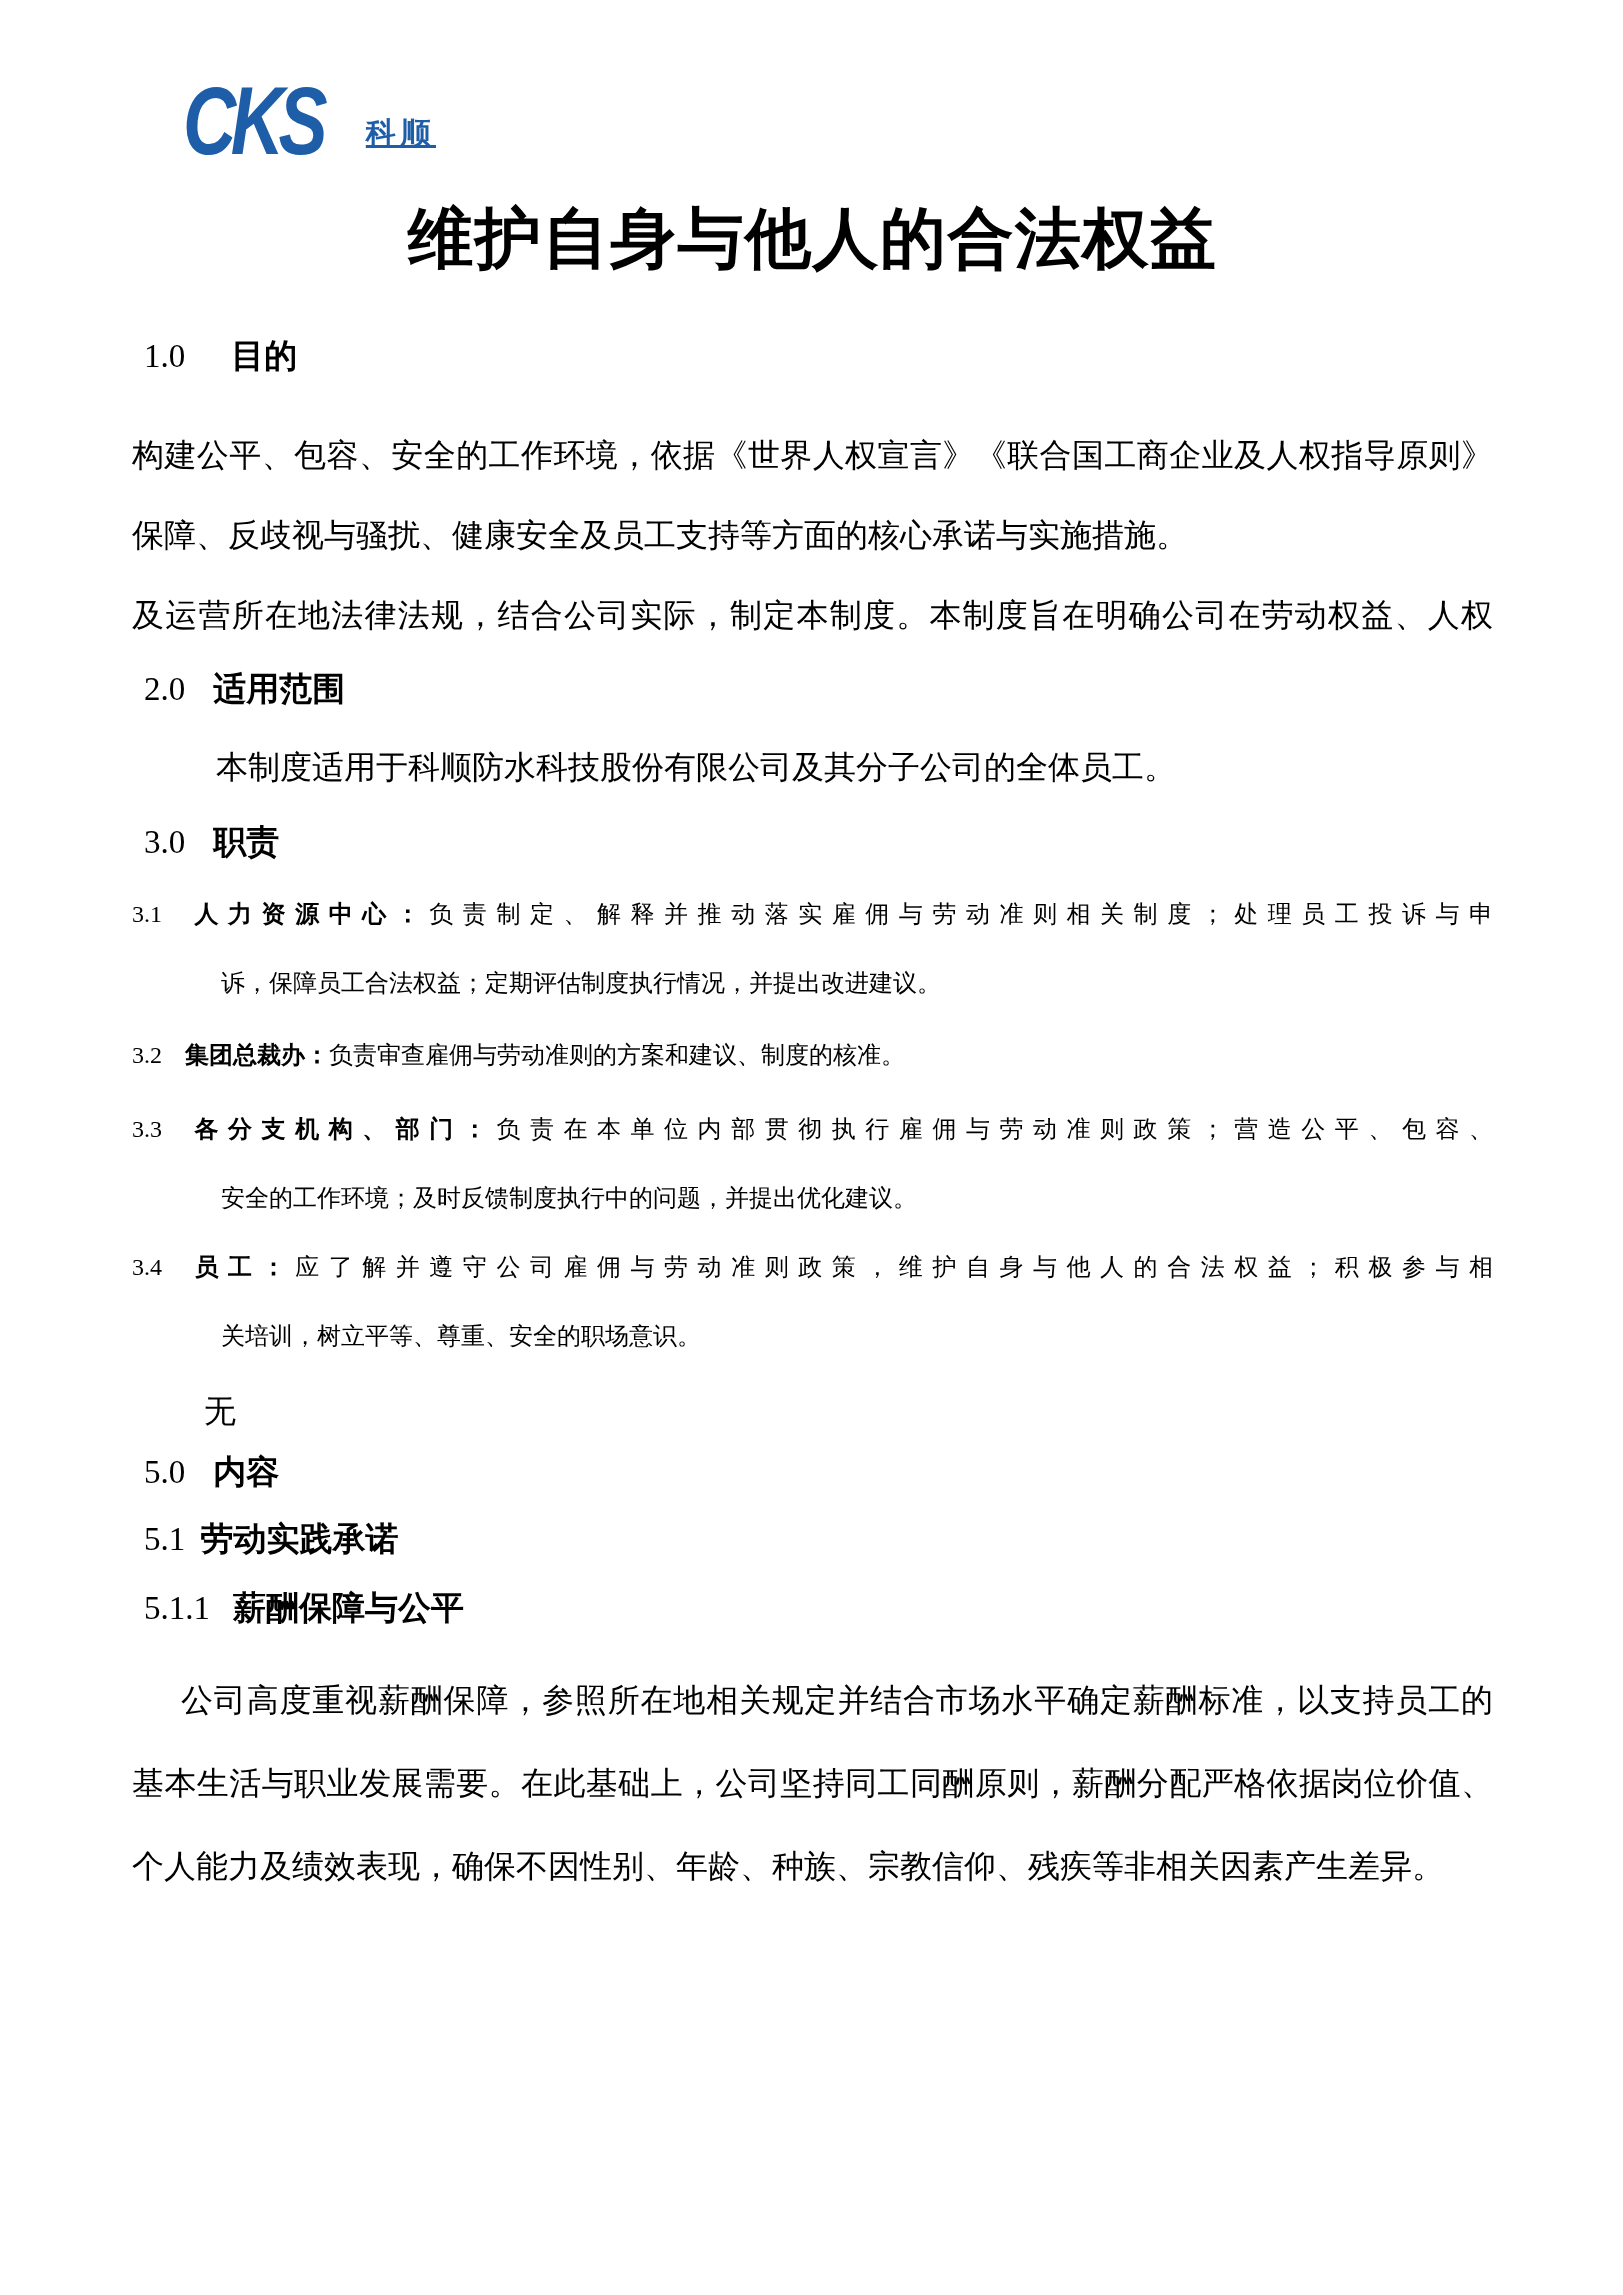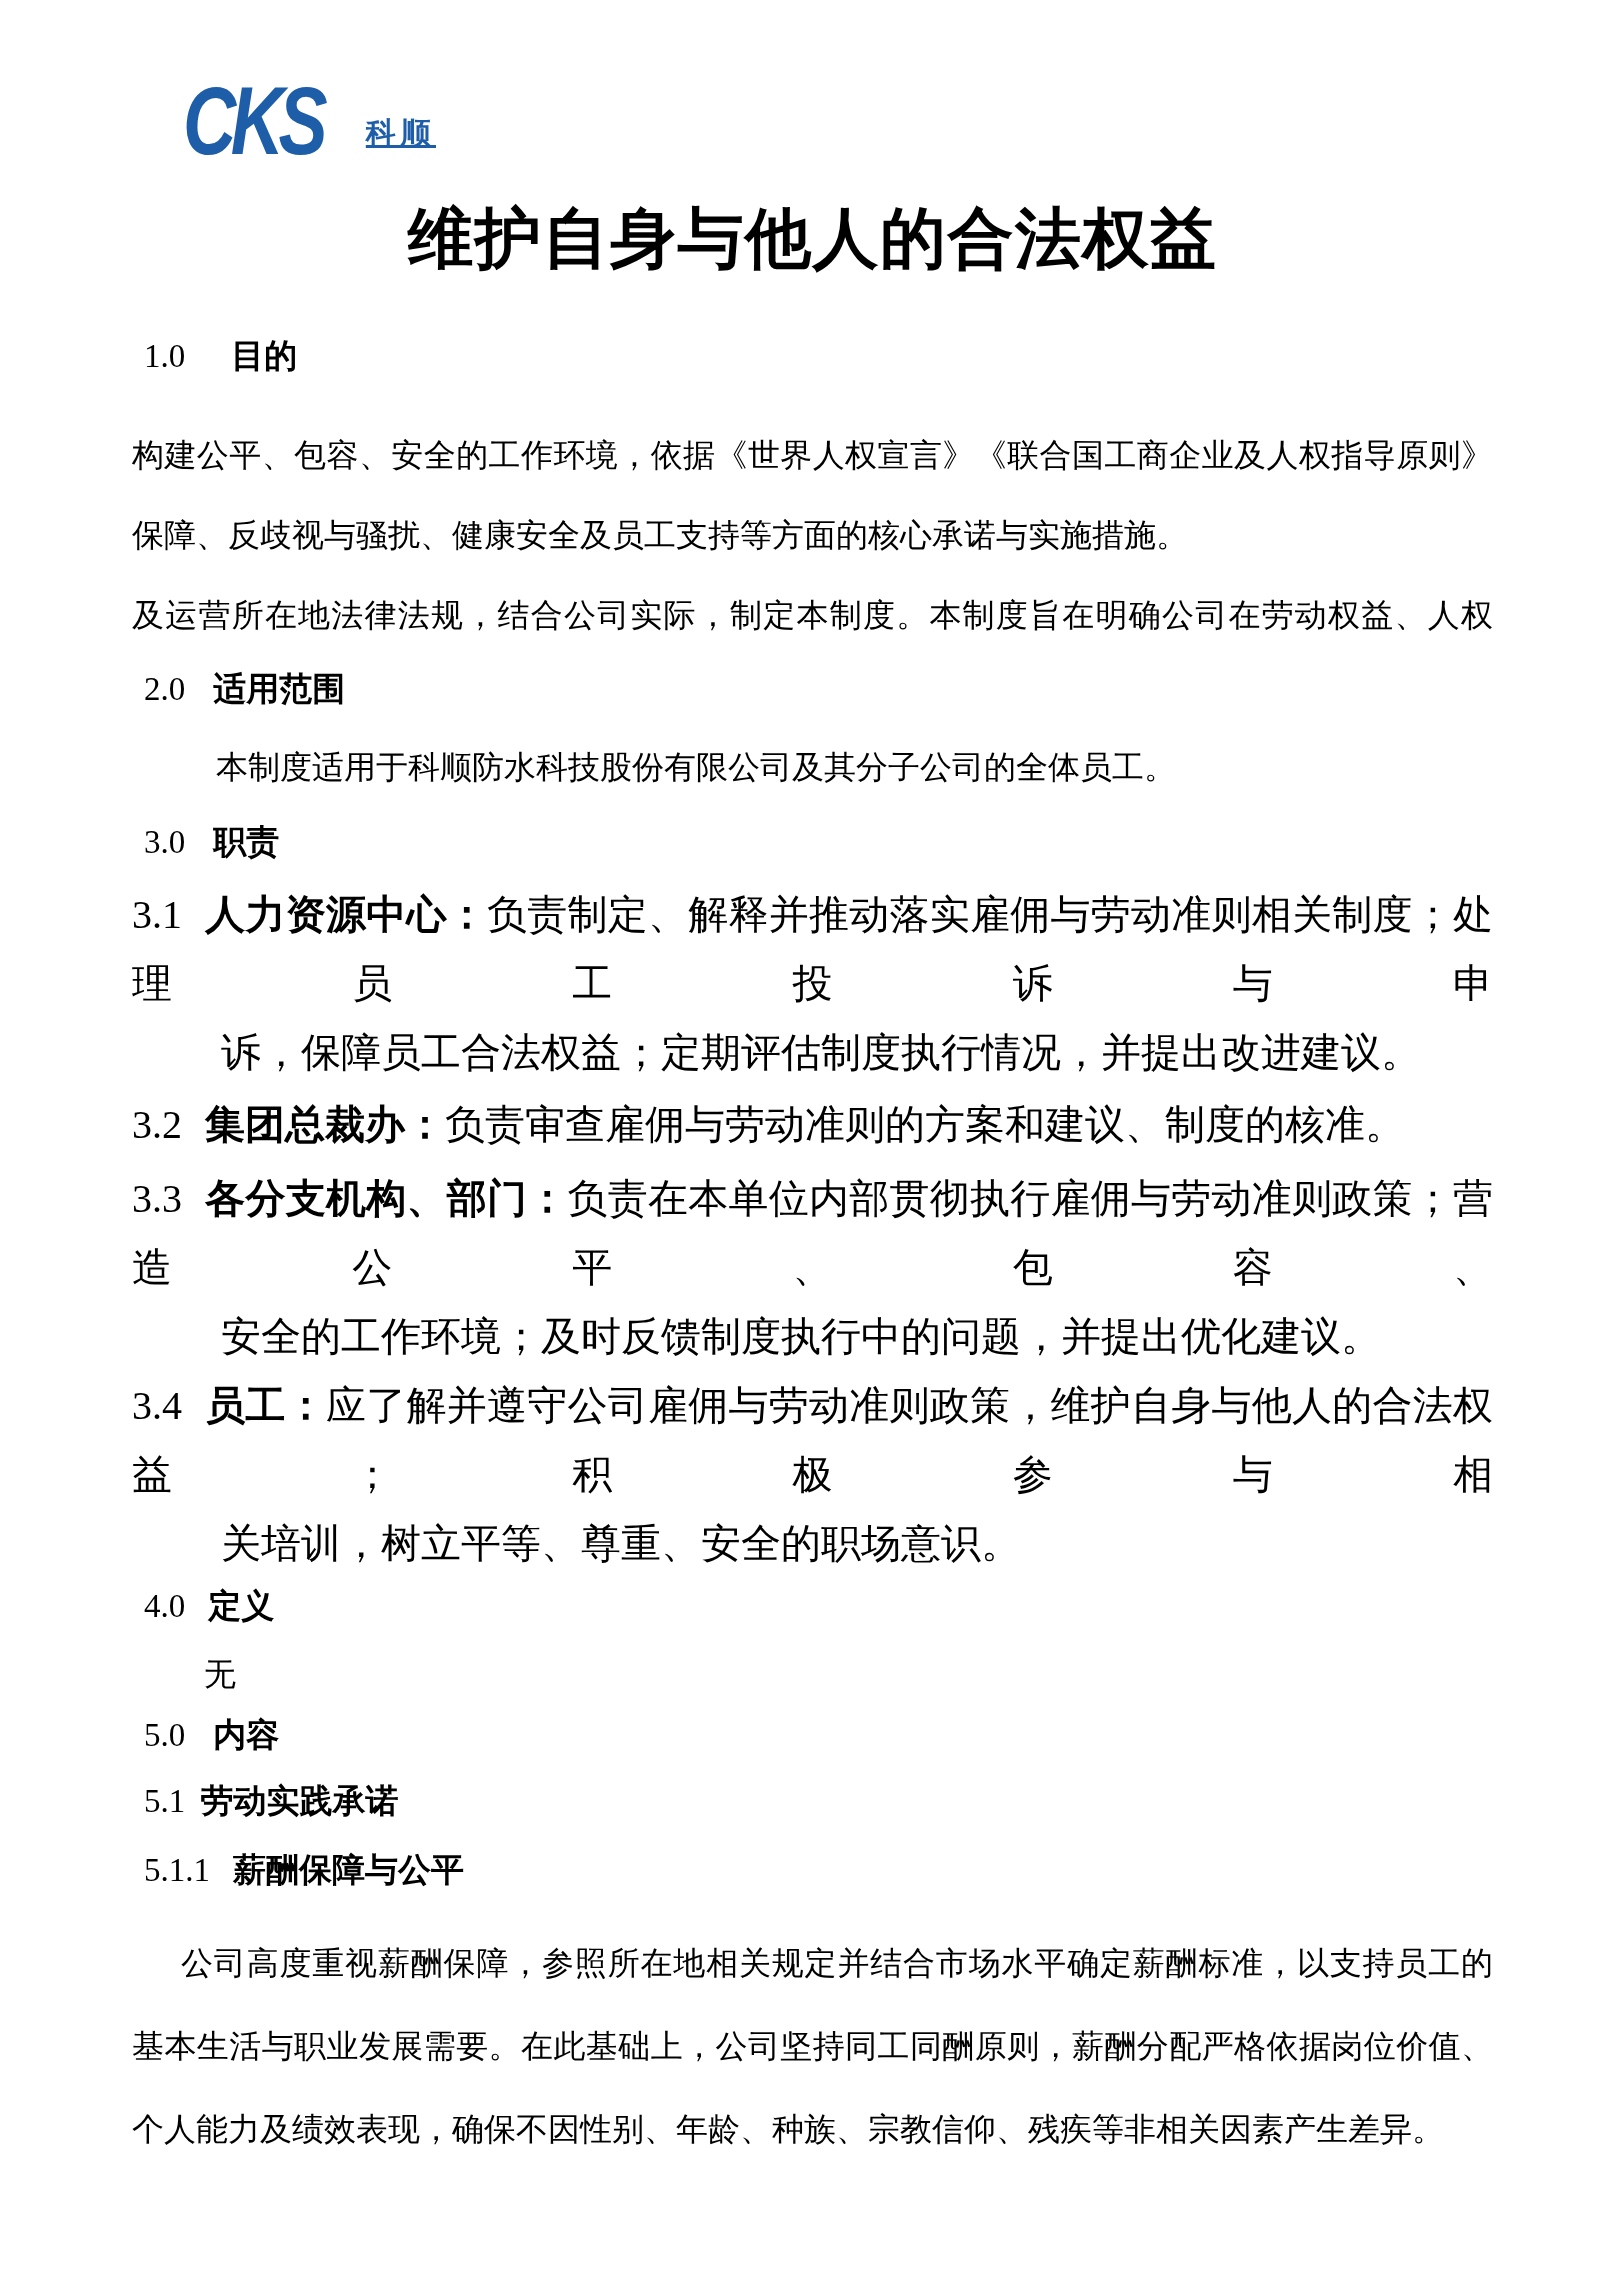--- a/index.html
+++ b/index.html
@@ -47,21 +47,21 @@
   .p2{margin-top:12.8px;}
   .p3{margin-top:25.6px;}
   .pl{font-size:32px;line-height:80px;}
   .p3 .pl{line-height:83px;}
   .jst{text-align:justify;text-align-last:justify;text-justify:inter-character;}
   .ind2{padding-left:84px;}
   .ind15{padding-left:49px;}
   .defline{font-size:32px;line-height:61px;padding-left:72px;margin-top:10.2px;}
   
   .duties{margin-top:12.8px;}
-  .dl{font-size:40px;line-height:69px;}
+  .dl{font-size:24px;line-height:69px;}
   .dl .num{margin-right:23px;}
   .dl .lbl{font-weight:bold;}
   .hang{padding-left:89px;}
   .it2{margin-top:2.6px;} .it3{margin-top:5.1px;} .it4{margin-top:0px;}
 </style>
 </head>
 <body>
 
 <div class="page">
 
@@ -115,23 +115,20 @@
 
     <div class="it4">
       <div class="dl jst">
         <span class="num">3.4</span><span class="lbl">员工：</span><span>应了解并遵守公司雇佣与劳动准则政策，维护自身与他人的合法权益；积极参与相</span>
       </div>
       <div class="dl hang">关培训，树立平等、尊重、安全的职场意识。</div>
     </div>
 
   </div>
 
-  <div class="h mt5">
-    <span class="num">4.0</span><span class="htext g45">定义</span>
-  </div>
   <div class="defline">无</div>
 
   <div class="h mt10">
     <span class="num">5.0</span><span class="htext g55">内容</span>
   </div>
 
   <div class="h mt30">
     <span class="num">5.1</span><span class="htext g30">劳动实践承诺</span>
   </div>
 

